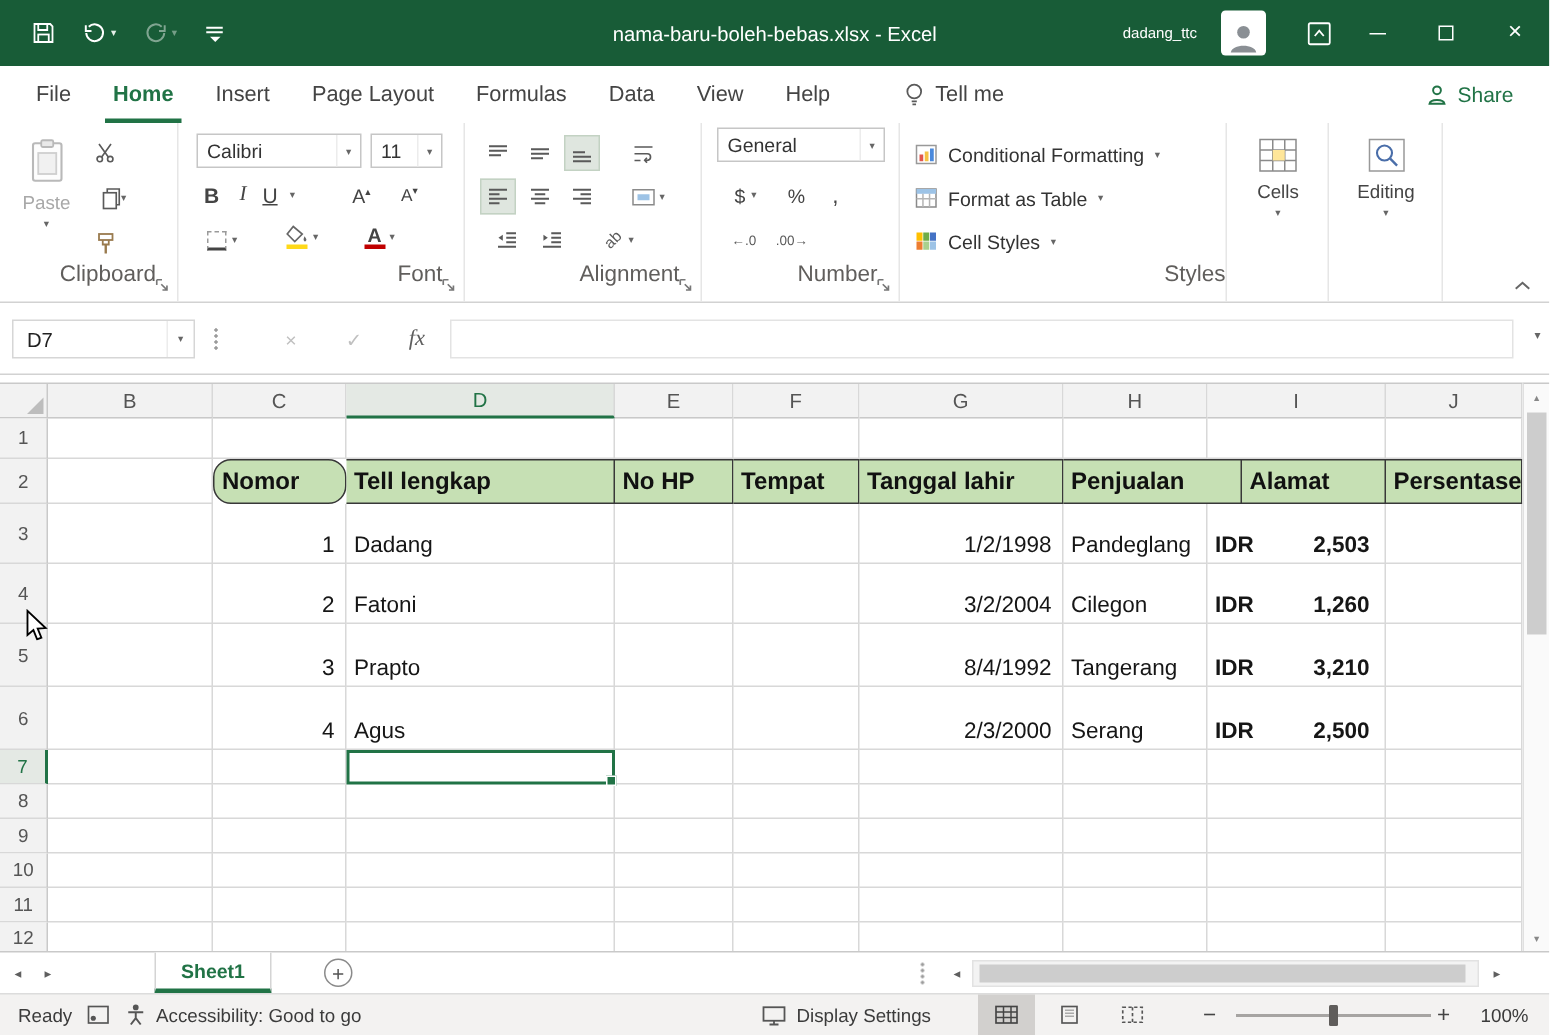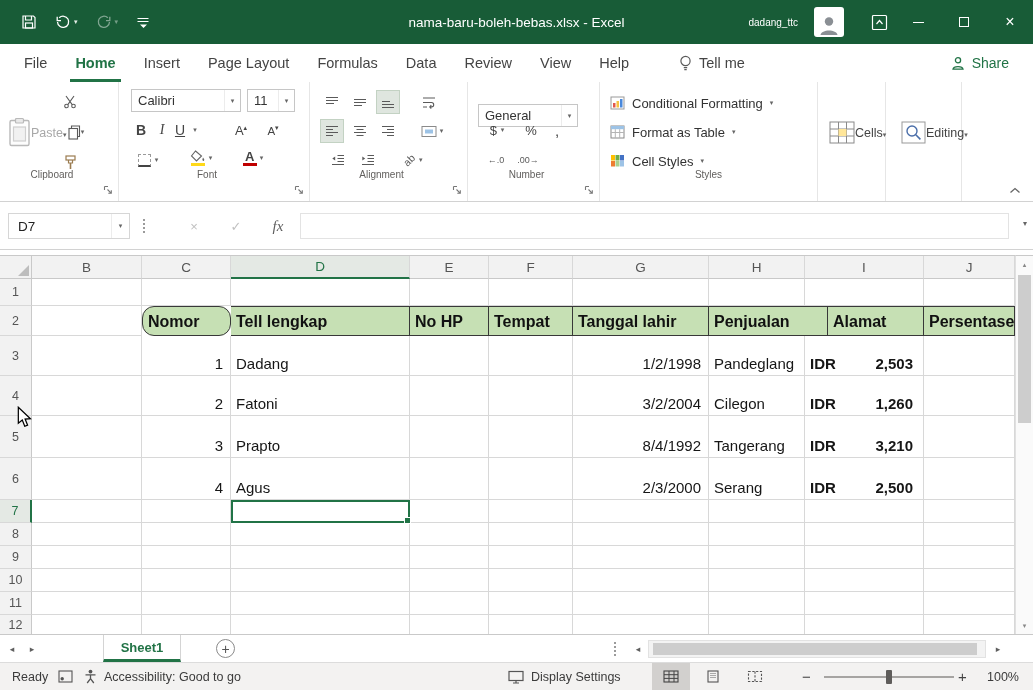--- a/index.html
+++ b/index.html
@@ -26,23 +26,23 @@
   #tabrow{position:absolute;top:44px;left:0;right:0;height:38px;background:#fff;display:flex;align-items:stretch;padding-left:10px}
   .rtab{display:flex;align-items:center;padding:0 14px;font-size:14.5px;color:#444;position:relative}
   .rtab.active{color:#217346;font-weight:700}
   .rtab.active::after{content:"";position:absolute;left:9px;right:9px;bottom:0;height:3px;background:#217346}
   .tellme{display:flex;align-items:center;gap:7px;padding:0 14px;font-size:14.5px;color:#444;margin-left:22px}
   .share{margin-left:auto;margin-right:14px;align-self:center;display:flex;align-items:center;gap:7px;color:#217346;font-size:14px;height:27px;padding:0 10px;border-radius:2px}
 
   
   #ribbon{position:absolute;top:82px;left:0;right:0;height:120px;background:#fff;border-bottom:1px solid #d2d2d2}
   .rgroup{position:absolute;top:0;height:119px;border-right:1px solid #e6e6e6}
-  .glabel{position:absolute;bottom:21px;left:0;right:14px;text-align:center;font-size:10px;color:#605e5c;white-space:nowrap}
+  .glabel{position:absolute;bottom:10px;left:0;right:14px;text-align:right;font-size:15px;color:#605e5c;white-space:nowrap}
   .launcher{position:absolute;bottom:5px;right:4px;width:12px;height:12px;display:flex;align-items:center;justify-content:center}
-  .bigbtn{position:absolute;top:6px;width:46px;height:90px;display:flex;flex-direction:row;align-items:center;font-size:12.5px;color:#444}
+  .bigbtn{position:absolute;top:6px;width:46px;height:90px;display:flex;flex-direction:column;align-items:center;font-size:12.5px;color:#444}
   .bigbtn .ic{margin-top:4px;margin-bottom:6px}
   .bigbtn .chev7{margin-top:3px}
   .bigbtn.disabled{color:#a8a8a8}
   .sbtn{position:absolute;width:24px;height:24px;display:flex;align-items:center;justify-content:center;color:#444}
   .sbtn.sel{background:#dfe6df;border:1px solid #c3d2c3}
   .chev7{font-size:7px;color:#666}
   .combo{position:absolute;height:23px;border:1px solid #c6c6c6;background:#fff;display:flex;align-items:center;font-size:13px;color:#333;padding-left:6px}
   .combo .arrow{margin-left:auto;width:16px;height:100%;border-left:1px solid #ececec;display:flex;align-items:center;justify-content:center;font-size:7px;color:#666}
   .styleitem{position:absolute;left:10px;height:26px;display:flex;align-items:center;gap:7px;font-size:13px;color:#333;white-space:nowrap}
   .bar{display:block;width:14px;height:3px;margin-top:1px}
@@ -184,21 +184,20 @@
     </div>
   </div>
 
   <div id="tabrow">
     <div class="rtab">File</div>
     <div class="rtab active">Home</div>
     <div class="rtab">Insert</div>
     <div class="rtab">Page Layout</div>
     <div class="rtab">Formulas</div>
     <div class="rtab">Data</div>
-    <div class="rtab">Review</div>
     <div class="rtab">View</div>
     <div class="rtab">Help</div>
     <div class="tellme">
       <span>
           <svg width="13" height="17" viewBox="0 0 13 17">
             <circle cx="6.5" cy="6" r="4.6" fill="none" stroke="#5a5a5a" stroke-width="1.2"></circle>
             <path d="M4.8 12.6h3.4M5.3 14.6h2.4" stroke="#5a5a5a" stroke-width="1.2" fill="none"></path>
           </svg>
         </span>
       <span>Tell me</span>
@@ -398,21 +397,21 @@
       <div class="glabel">Alignment</div>
       <div class="launcher">
           <svg width="10" height="10" viewBox="0 0 10 10">
             <path d="M1.5 1.5h3.5M1.5 1.5v3.5" fill="none" stroke="#777" stroke-width="1.1"></path>
             <path d="M4.5 4.5l3.8 3.8M8.3 5.3v3h-3" fill="none" stroke="#777" stroke-width="1.1"></path>
           </svg>
         </div>
     </div>
 
     <div class="rgroup" style="left:468px;width:132px">
-      <div class="combo" style="left:10px;top:22px;width:100px">
+      <div class="combo" style="left:10px;top:3px;width:112px">
         <span>General</span>
           <span class="arrow">▾</span>
       </div>
       <div class="sbtn" style="left:14px;top:36px;width:30px">
         <span style="font-size:13px">$</span>
         <span class="chev7" style="margin-left:4px">▾</span>
       </div>
       <div class="sbtn" style="left:52px;top:36px;width:22px;font-size:13px">%</div>
       <div class="sbtn" style="left:78px;top:36px;width:22px;font-size:15px">,</div>
       <div class="sbtn" style="left:14px;top:66px;width:28px">

